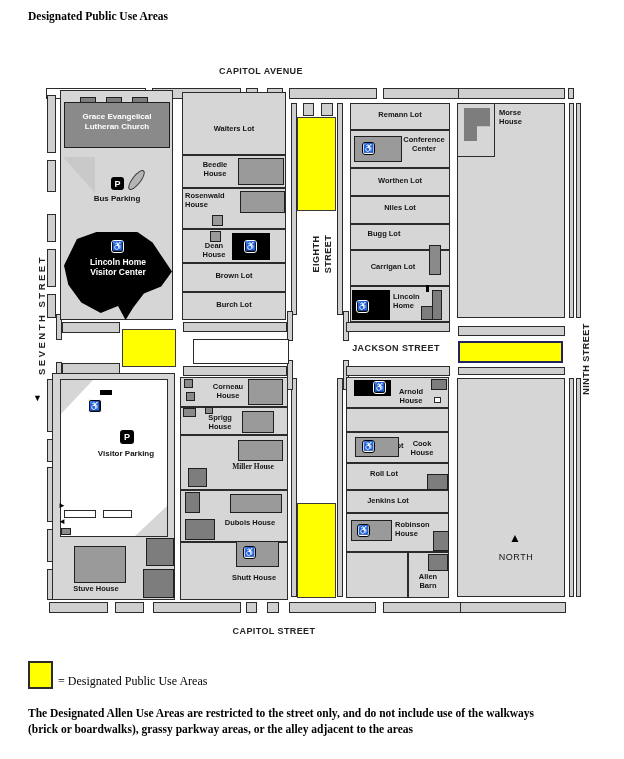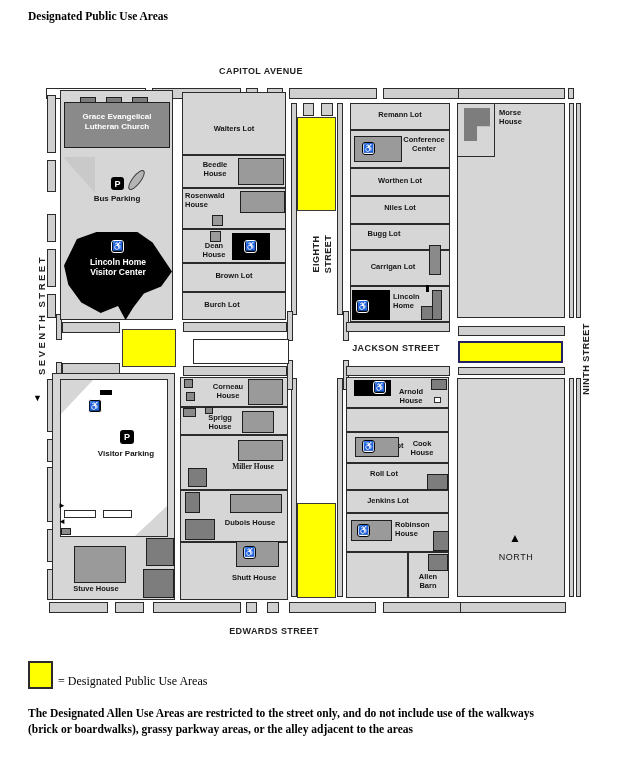--- a/index.html
+++ b/index.html
@@ -92,21 +92,21 @@
         <div class="strip" style="left: 183px; top: 366px; width: 104px; height: 10px;"></div>
         <div class="strip" style="left: 346px; top: 322px; width: 104px; height: 10px;"></div>
         <div class="strip" style="left: 346px; top: 366px; width: 104px; height: 10px;"></div>
         <div class="strip" style="left: 458px; top: 326px; width: 107px; height: 10px;"></div>
         <div class="strip" style="left: 458px; top: 367px; width: 107px; height: 8px;"></div>
         <div class="strip white" style="left: 193px; top: 339px; width: 96px; height: 25px;"></div>
       </div>
 
     <div class="street-lbl" style="left:191px;top:66px;width:140px;">CAPITOL AVENUE</div>
     <div class="street-lbl" style="left:341px;top:343px;width:110px;">JACKSON STREET</div>
-    <div class="street-lbl" style="left:204px;top:626px;width:140px;">EDWARDS STREET</div>
+    <div class="street-lbl" style="left:204px;top:626px;width:140px;">CAPITOL STREET</div>
     <div class="vlabel" style="left:-33px;top:309px;width:150px;font-size:9.5px;letter-spacing:2.5px;">SEVENTH STREET</div>
     <div class="vlabel" style="left:277px;top:248px;width:78px;">EIGHTH STREET</div>
     <div class="vlabel" style="left:550px;top:353px;width:72px;">NINTH STREET</div>
     <div class="glyph" style="left:33px;top:394px;font-size:9px;">▼</div>
 
     <div class="block" style="left:60px;top:90px;width:113px;height:230px;"></div>
     <div class="bld dark" style="left:80px;top:97px;width:16px;height:7px;"></div>
     <div class="bld dark" style="left:106px;top:97px;width:16px;height:7px;"></div>
     <div class="bld dark" style="left:132px;top:97px;width:16px;height:7px;"></div>
     <div class="bld" style="left:64px;top:102px;width:106px;height:46px;background:#8a8a8a;"></div>
@@ -134,21 +134,21 @@
     <div class="bld" style="left:240px;top:191px;width:45px;height:22px;"></div>
     <div class="bld" style="left:212px;top:215px;width:11px;height:11px;"></div>
     <div class="lbl left" style="left:185px;top:191px;width:54px;">Rosenwald
 House</div>
     <div class="bld" style="left:210px;top:231px;width:11px;height:11px;"></div>
     <div class="bld black" style="left:232px;top:233px;width:38px;height:27px;"></div>
     <div class="axs dark" style="left:244px;top:240px;">♿</div>
     <div class="lbl" style="left:194px;top:241px;width:40px;">Dean
 House</div>
     <div class="lbl" style="left:192px;top:271px;width:84px;">Brown Lot</div>
-    <div class="lbl" style="left:180px;top:300px;width:84px;">Burch Lot</div>
+    <div class="lbl" style="left:192px;top:300px;width:84px;">Burch Lot</div>
 
     <div class="yellow" style="left:297px;top:117px;width:39px;height:94px;"></div>
     <div class="yellow" style="left:297px;top:503px;width:39px;height:95px;"></div>
 
     <div class="block" style="left:350px;top:103px;width:100px;height:27px;"></div>
     <div class="block" style="left:350px;top:130px;width:100px;height:38px;"></div>
     <div class="block" style="left:350px;top:168px;width:100px;height:28px;"></div>
     <div class="block" style="left:350px;top:196px;width:100px;height:28px;"></div>
     <div class="block" style="left:350px;top:224px;width:100px;height:26px;"></div>
     <div class="block" style="left:350px;top:250px;width:100px;height:36px;"></div>

